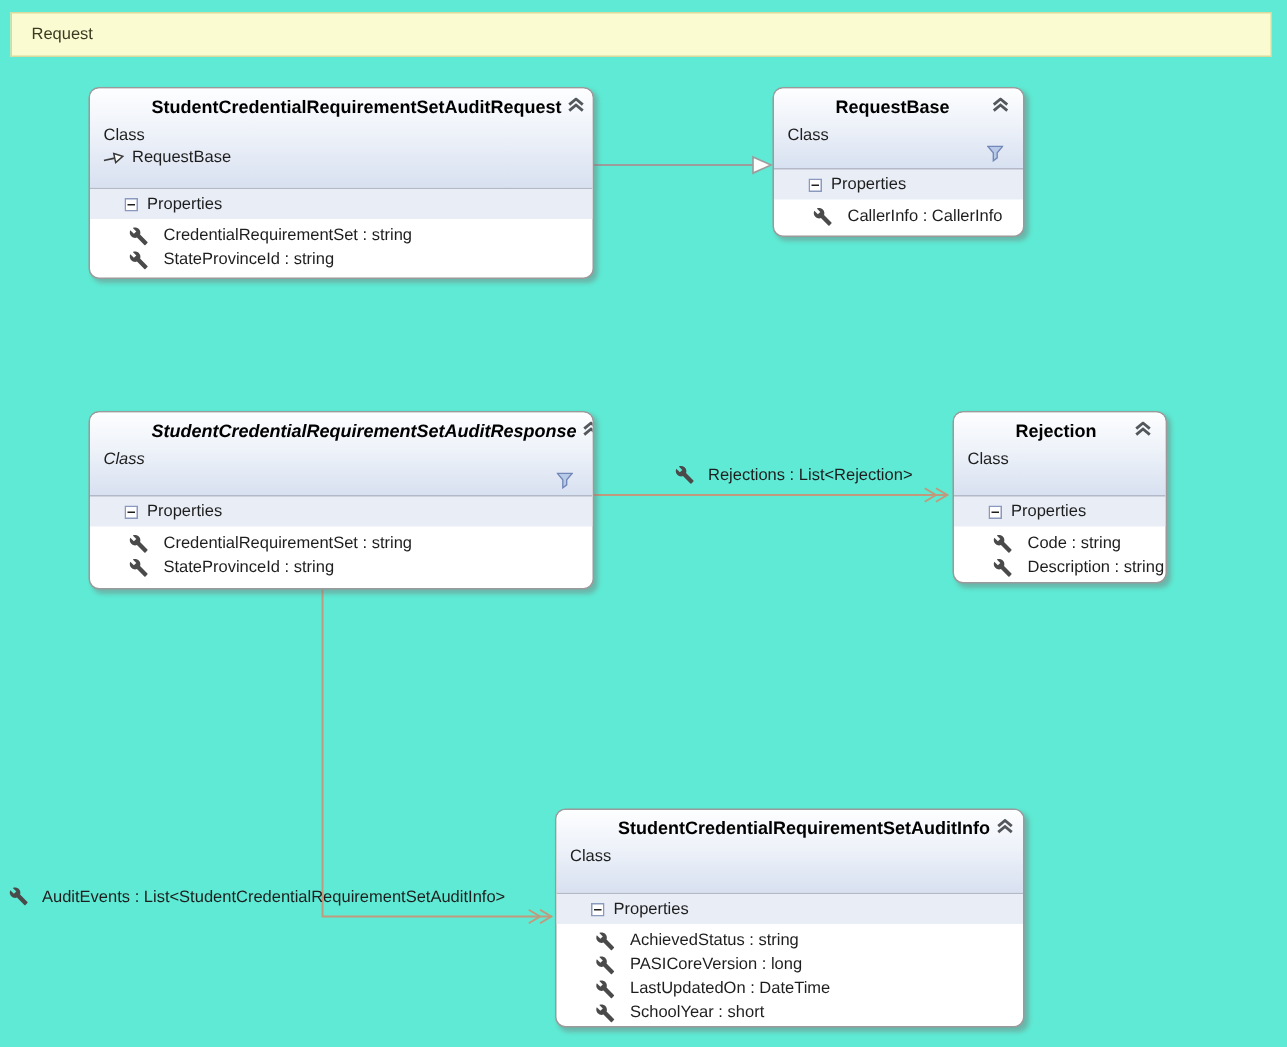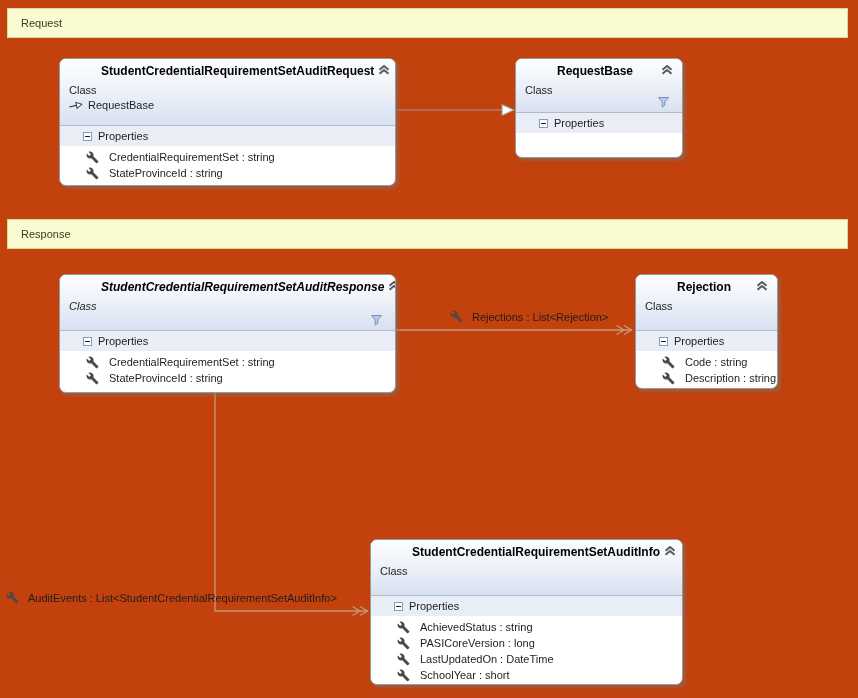--- a/index.html
+++ b/index.html
@@ -1,16 +1,16 @@
 <!DOCTYPE html>
 <html><head>
 <meta charset="utf-8">
 <style>
   html,body{margin:0;padding:0;background:#fff;}
-  #canvas{position:relative;width:858px;height:698px;background:#c2410c;overflow:hidden;
+  #canvas{position:relative;width:858px;height:698px;background:#5eead4;overflow:hidden;
           font-family:"Liberation Sans",sans-serif;}
 
   
   .banner{position:absolute;left:7px;width:841px;height:30px;box-sizing:border-box;
           background:#FBFBD1;border:1px solid #D9D99B;display:flex;align-items:center;
           padding-left:13px;font-size:11px;color:#3B3B22;}
 
   
   #connectors{position:absolute;left:0;top:0;z-index:1;pointer-events:none;}
 
@@ -66,23 +66,20 @@
     <g>
       <polyline points="215,393 215,611 368,611" fill="none" stroke="#C19A7D" stroke-width="1.3"></polyline>
       <polyline points="352.5,606.5 360,611 352.5,615.5" fill="none" stroke="#C19A7D" stroke-width="1.3"></polyline>
       <polyline points="360,606.5 367.5,611 360,615.5" fill="none" stroke="#C19A7D" stroke-width="1.3"></polyline>
     </g>
   </svg>
 
   <div class="banner" style="top:8px;">
     <span>Request</span>
   </div>
-  <div class="banner" style="top:219px;">
-    <span>Response</span>
-  </div>
 
   <div class="class-box b1">
     <div class="hdr">
       <div class="title-row">
         <span class="title">StudentCredentialRequirementSetAuditRequest</span>
         <span class="chevron">
           <svg width="12" height="10" viewBox="0 0 12 10">
               <path d="M1.5 4.8 6 1l4.5 3.8M1.5 8.8 6 5l4.5 3.8" fill="none" stroke="#54585D" stroke-width="1.9"></path>
             </svg>
         </span>
@@ -146,20 +143,30 @@
     </div>
     <div class="compartment">
       <span class="minus-box">
         <svg width="9" height="9" viewBox="0 0 9 9">
             <rect x="0.5" y="0.5" width="8" height="8" fill="#fff" stroke="#8A99BE"></rect>
             <line x1="2" y1="4.5" x2="7" y2="4.5" stroke="#1e1e1e"></line>
           </svg>
       </span>
       <span>Properties</span>
     </div>
+    <div class="rows">
+      <div class="prop-row">
+        <span class="wrench">
+            <svg width="13" height="13" viewBox="0 0 24 24">
+              <path fill="#4A4A4A" d="M22.7 19l-9.1-9.1c.9-2.3.4-5-1.5-6.9-2-2-5-2.4-7.4-1.3L9 6 6 9 1.6 4.7C.4 7.1.9 10.1 2.9 12.1c1.9 1.9 4.6 2.4 6.9 1.5l9.1 9.1c.4.4 1 .4 1.4 0l2.3-2.3c.5-.4.5-1.1.1-1.4z"></path>
+            </svg>
+          </span>
+        <span>CallerInfo : CallerInfo</span>
+      </div>
+    </div>
   </div>
 
   <div class="class-box b3">
     <div class="hdr">
       <div class="title-row">
         <span class="title">StudentCredentialRequirementSetAuditResponse</span>
         <span class="chevron">
           <svg width="12" height="10" viewBox="0 0 12 10">
               <path d="M1.5 4.8 6 1l4.5 3.8M1.5 8.8 6 5l4.5 3.8" fill="none" stroke="#54585D" stroke-width="1.9"></path>
             </svg>

